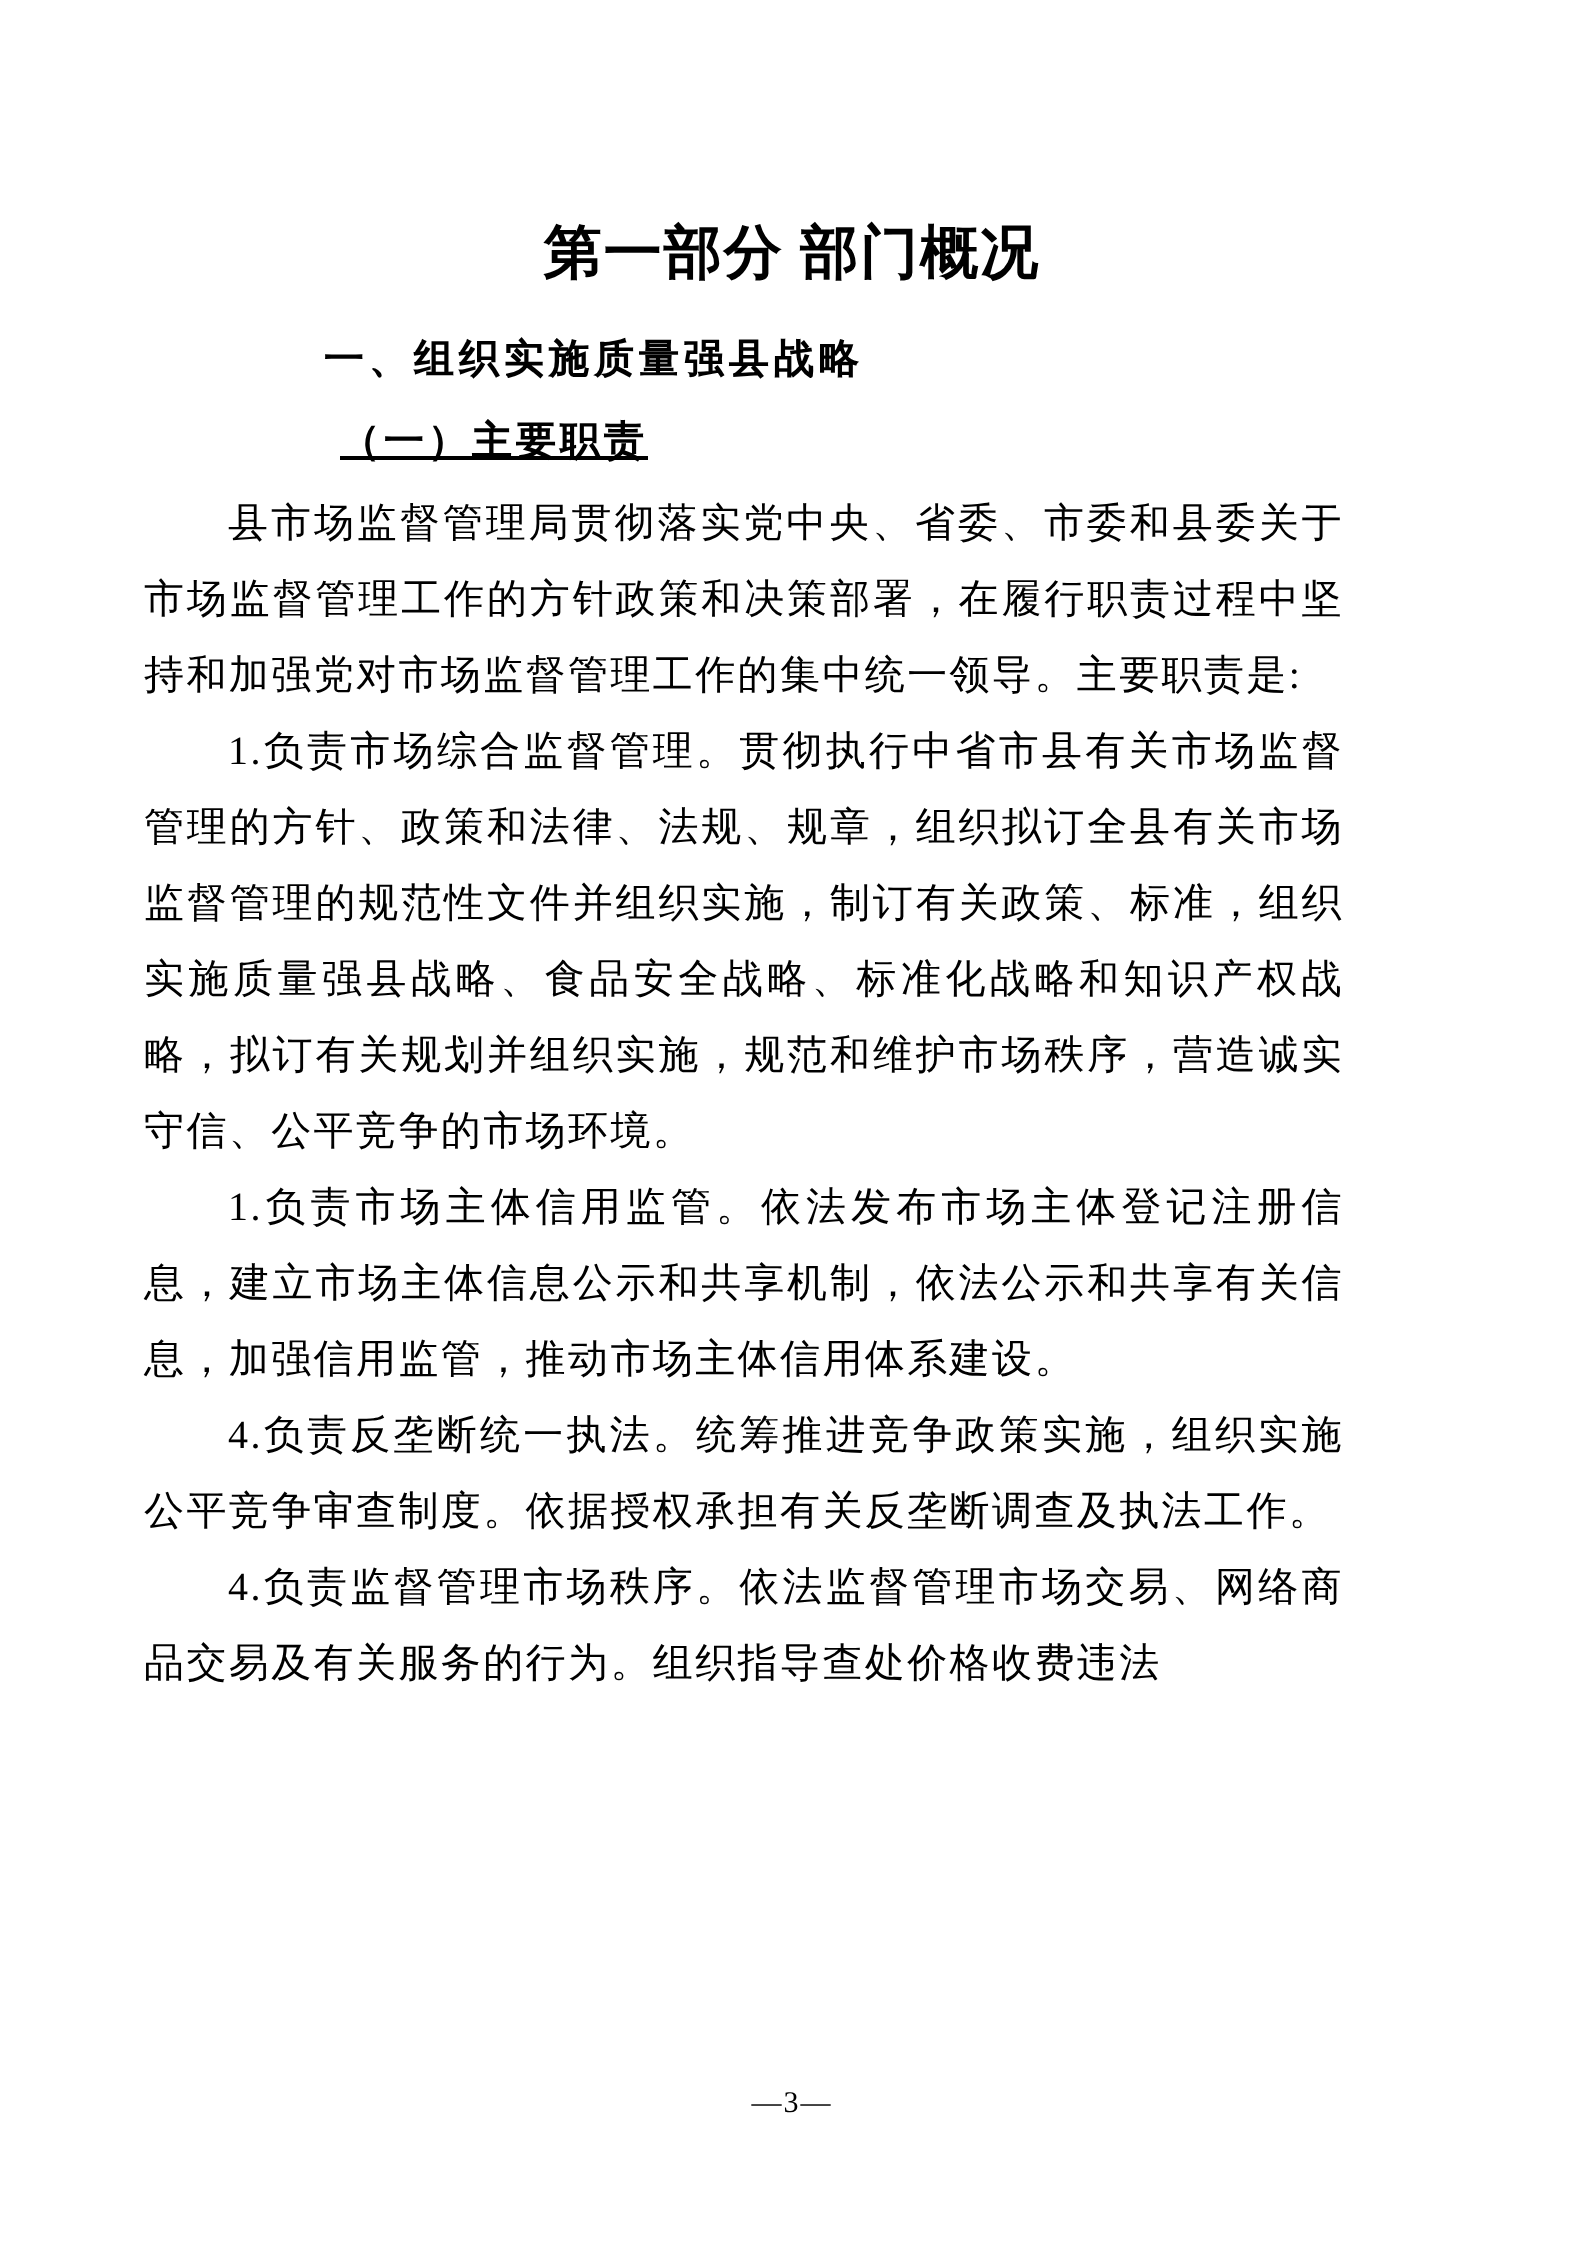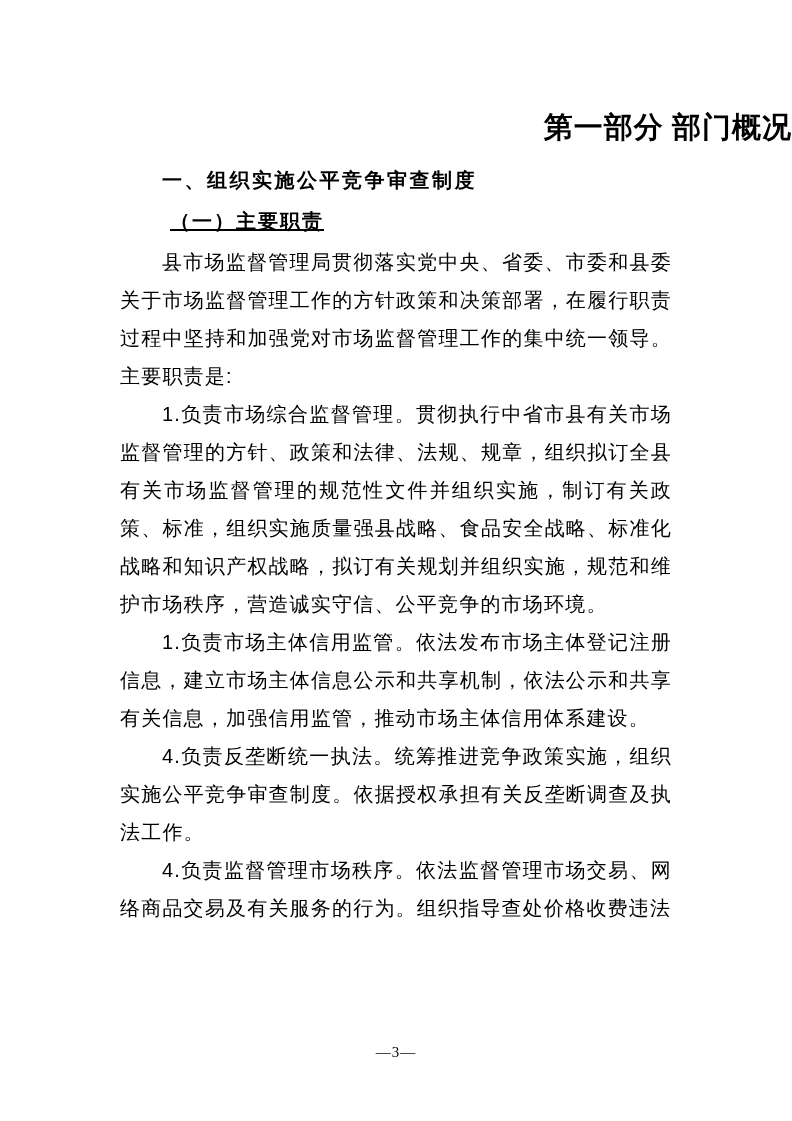--- a/index.html
+++ b/index.html
@@ -11,21 +11,21 @@
     position: relative;
     width: 792px;
     height: 1121px;
     background: #ffffff;
     color: #000000;
     overflow: hidden;
   }
   .doc-title {
     margin: 0;
     padding-top: 106px;
-    text-align: right;
+    text-align: center;
     font-family: "Liberation Serif", "DejaVu Serif", serif;
     font-weight: 700;
     font-size: 29px;
     line-height: 42px;
     letter-spacing: 1px;
   }
   .section-heading {
     margin: 21px 120px 0 120px;
     font-family: "Liberation Sans", "DejaVu Sans", sans-serif;
     font-weight: 700;
@@ -38,22 +38,22 @@
     margin: 18px 120px 0 120px;
     font-family: "Liberation Serif", "DejaVu Serif", serif;
     font-weight: 700;
     font-size: 20px;
     line-height: 23px;
     letter-spacing: 2px;
     text-indent: 50px;
     text-decoration: underline;
   }
   .body-text {
-    margin: 10px 120px 0 120px;
-    font-family: Liberation Sans, sans-serif;
+    margin: 10px 120px 0 72px;
+    font-family: Liberation Serif, serif;
     font-size: 20px;
     line-height: 38px;
     letter-spacing: 1.2px;
     text-align: justify;
   }
   .body-text p {
     margin: 0;
     padding: 0;
     text-indent: 42px;
   }
@@ -69,21 +69,21 @@
     letter-spacing: 1px;
   }
 </style>
 </head>
 <body>
 
 <div class="page">
 
   <h1 class="doc-title">第一部分 部门概况</h1>
 
-  <h2 class="section-heading">一、组织实施公平竞争审查制度</h2>
+  <h2 class="section-heading">一、组织实施质量强县战略</h2>
 
   <h3 class="subsection-heading">（一）主要职责</h3>
 
   <div class="body-text">
     <p>县市场监督管理局贯彻落实党中央、省委、市委和县委关于市场监督管理工作的方针政策和决策部署，在履行职责过程中坚持和加强党对市场监督管理工作的集中统一领导。主要职责是:</p>
     <p>1.负责市场综合监督管理。贯彻执行中省市县有关市场监督管理的方针、政策和法律、法规、规章，组织拟订全县有关市场监督管理的规范性文件并组织实施，制订有关政策、标准，组织实施质量强县战略、食品安全战略、标准化战略和知识产权战略，拟订有关规划并组织实施，规范和维护市场秩序，营造诚实守信、公平竞争的市场环境。</p>
     <p>1.负责市场主体信用监管。依法发布市场主体登记注册信息，建立市场主体信息公示和共享机制，依法公示和共享有关信息，加强信用监管，推动市场主体信用体系建设。</p>
     <p>4.负责反垄断统一执法。统筹推进竞争政策实施，组织实施公平竞争审查制度。依据授权承担有关反垄断调查及执法工作。</p>
     <p>4.负责监督管理市场秩序。依法监督管理市场交易、网络商品交易及有关服务的行为。组织指导查处价格收费违法</p>
   </div>

